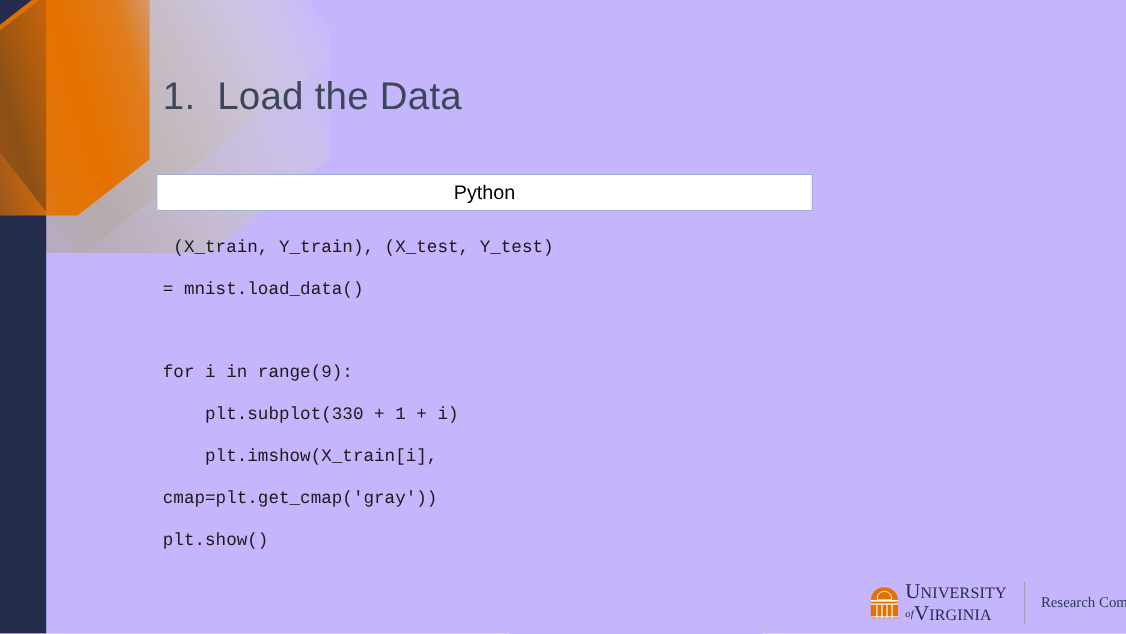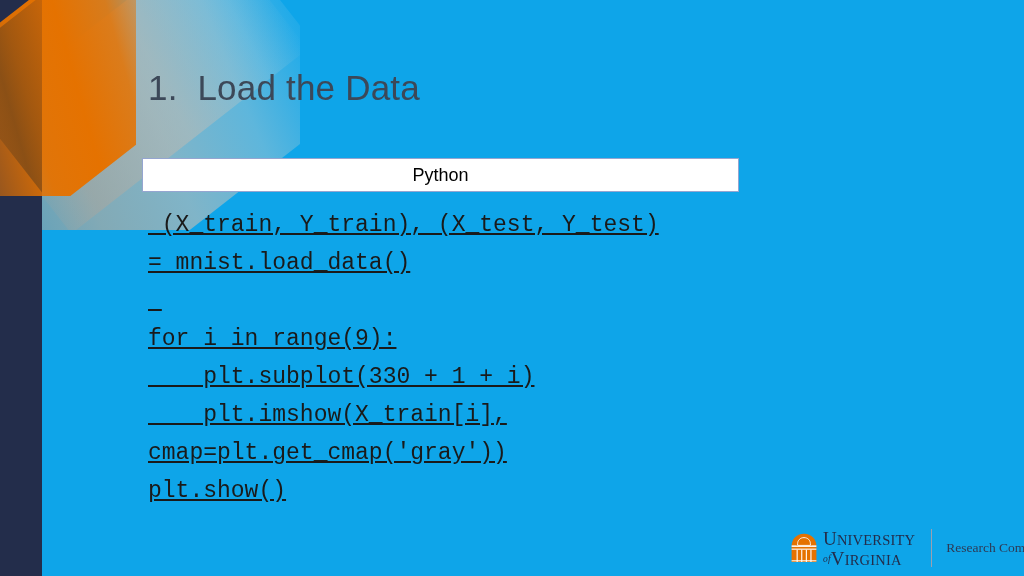--- a/index.html
+++ b/index.html
@@ -11,21 +11,21 @@
     width: 1024px;
     height: 576px;
     overflow: hidden;
     font-family: "Liberation Sans", sans-serif;
   }
 
   #slide {
     position: relative;
     width: 1024px;
     height: 576px;
-    background: #0ea5e9;
+    background: #c4b5fd;
     overflow: hidden;
   }
 
   
   .deco-layer {
     position: absolute;
     pointer-events: none;
   }
 
   
@@ -165,25 +165,24 @@
     color: #000000;
   }
 
   
   #code-block {
     position: absolute;
     left: 148px;
     top: 206px;
     width: 700px;
     font-family: "Liberation Mono", "DejaVu Sans Mono", monospace;
-    font-size: 23px;
+    font-size: 16px;
     line-height: 38px;
     color: #1a1a1a;
     white-space: pre;
-    text-decoration: underline;
   }
   #code-block .code-line {
     white-space: pre;
   }
   #code-block .code-line.blank {
     height: 38px;
   }
 
   
   #footer-logo {

